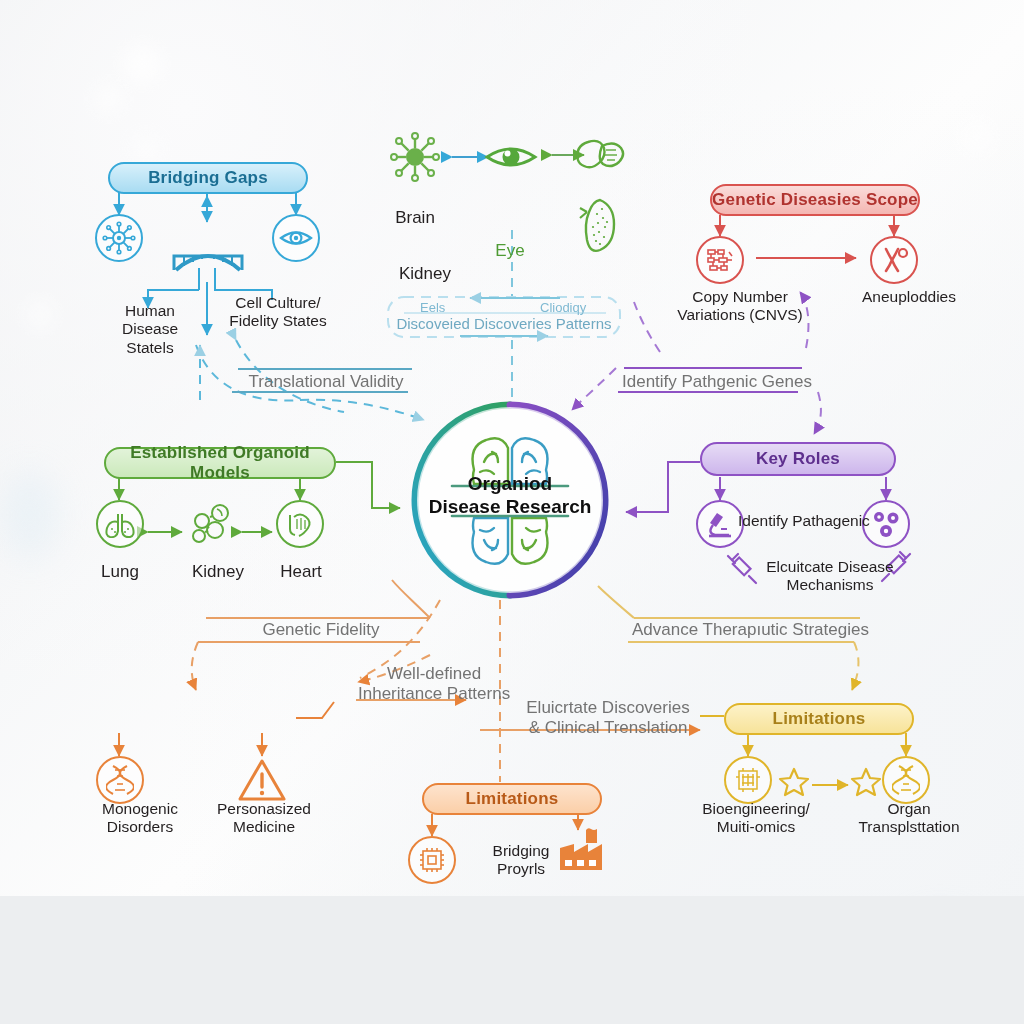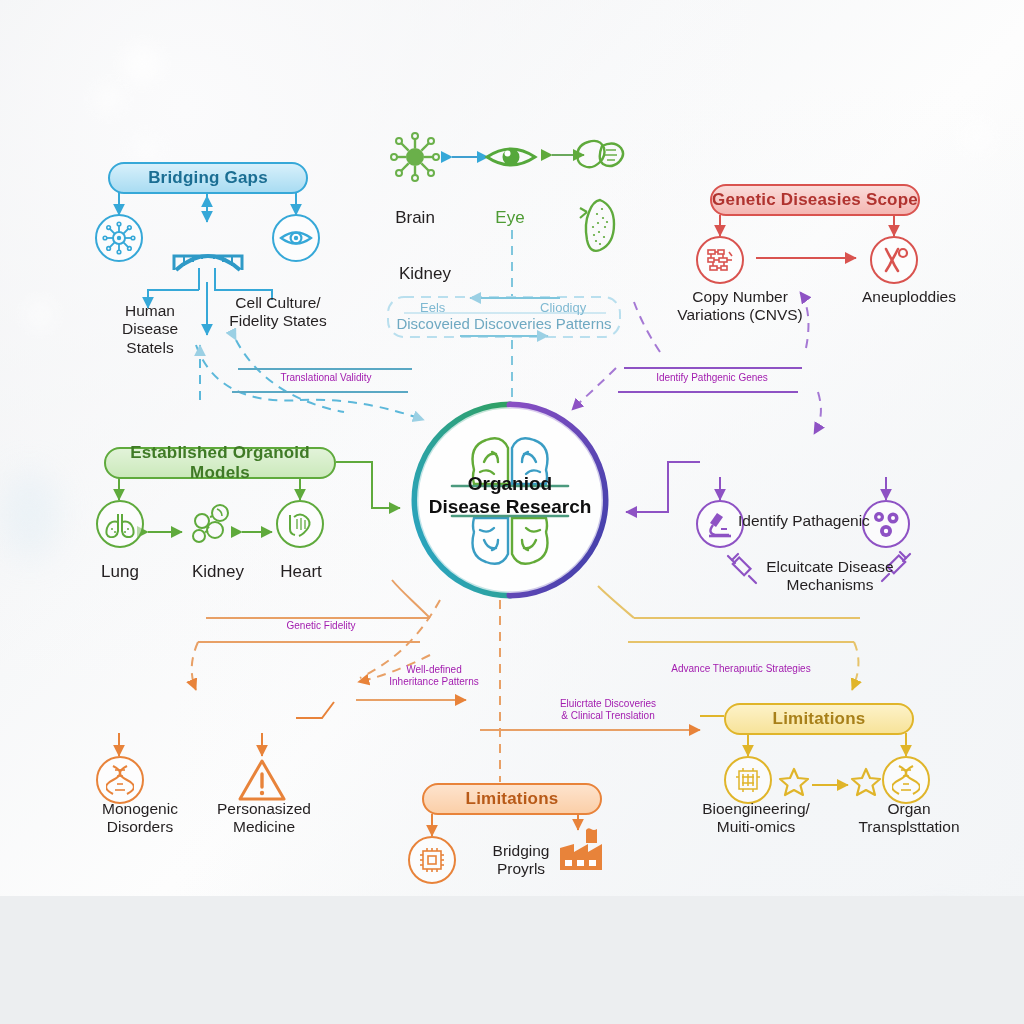--- a/index.html
+++ b/index.html
@@ -37,22 +37,22 @@
   .pill.orange{background:linear-gradient(180deg,#fde3cd,#fbcfa8);border-color:#e8833a;color:#b85a18;}
   .pill.yellow{background:linear-gradient(180deg,#fdf2c8,#f7e39a);border-color:#e0b52a;color:#a8801a;}
 
   
   .nodecircle{position:absolute;border-radius:50%;border-width:2.5px;border-style:solid;
               background:rgba(255,255,255,.55);display:flex;align-items:center;justify-content:center;
               box-sizing:border-box;}
 
   
   .cap{position:absolute;font-size:15.5px;color:#231f20;text-align:center;line-height:1.18;}
-  .cap.green-t{color:#4e9b34;}
-  .conn-label{position:absolute;font-size:10px;color:#a21caf;text-align:center;
+  .cap.green-t{color:#4e9b34;margin-top:33px;}
+  .conn-label{position:absolute;font-size:17px;color:#737373;text-align:center;
               line-height:1.2;white-space:nowrap;}
   .faint{color:#7fb9d2;}
 
   
   #hub{position:absolute;left:415px;top:405px;width:190px;height:190px;}
   #hubtext{position:absolute;left:0;right:0;top:68px;text-align:center;
            font-size:19px;font-weight:bold;color:#0f0f0f;line-height:1.2;}
 </style>
 </head>
 <body>
@@ -447,20 +447,23 @@
   <div class="cap" style="left:82px;top:562px;width:76px;font-size:17px;">
     <span>Lung</span>
   </div>
   <div class="cap" style="left:178px;top:562px;width:80px;font-size:17px;">
     <span>Kidney</span>
   </div>
   <div class="cap" style="left:264px;top:562px;width:74px;font-size:17px;">
     <span>Heart</span>
   </div>
 
+  <div class="pill purple" style="left:700px;top:442px;width:196px;height:34px;">
+    <span>Key Roles</span>
+  </div>
   <div class="nodecircle" style="left:696px;top:500px;width:48px;height:48px;border-color:#8e52c4;">
     <svg width="30" height="30" viewBox="0 0 30 30">
       <path d="M12,4 l6,4 l-7,10 l-6,-4 z" fill="#8e52c4"></path>
       <path d="M8,16 q-6,8 2,10 l14,0" fill="none" stroke="#8e52c4" stroke-width="2.4"></path>
       <line x1="4" y1="27" x2="26" y2="27" stroke="#8e52c4" stroke-width="2.6"></line>
       <line x1="16" y1="20" x2="22" y2="20" stroke="#8e52c4" stroke-width="2"></line>
     </svg>
   </div>
   <div class="nodecircle" style="left:862px;top:500px;width:48px;height:48px;border-color:#8e52c4;">
     <svg width="32" height="30" viewBox="0 0 32 30">
@@ -500,21 +503,21 @@
     </svg>
   </div>
   <div class="cap" style="left:748px;top:558px;width:164px;">
     <div>Elcuitcate Disease</div>
     <div>Mechanisms</div>
   </div>
 
   <div class="conn-label" style="left:232px;top:620px;width:178px;">
     <span>Genetic Fidelity</span>
   </div>
-  <div class="conn-label" style="left:632px;top:620px;width:218px;margin-top:43px;">
+  <div class="conn-label" style="left:632px;top:620px;width:218px;">
     <span>Advance Therapıutic Strategies</span>
   </div>
   <div class="conn-label" style="left:358px;top:664px;width:152px;">
     <div>Well-defined</div>
     <div>Inheritance Patterns</div>
   </div>
   <div class="conn-label" style="left:520px;top:698px;width:176px;">
     <div>Eluicrtate Discoveries</div>
     <div>&amp; Clinical Trenslation</div>
   </div>

